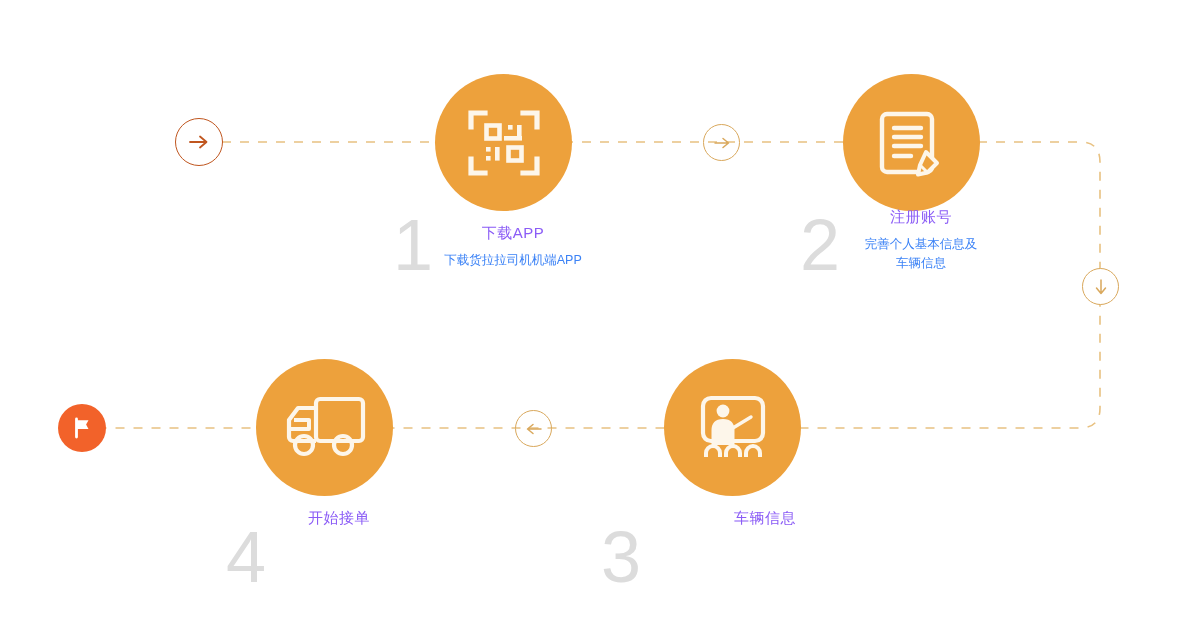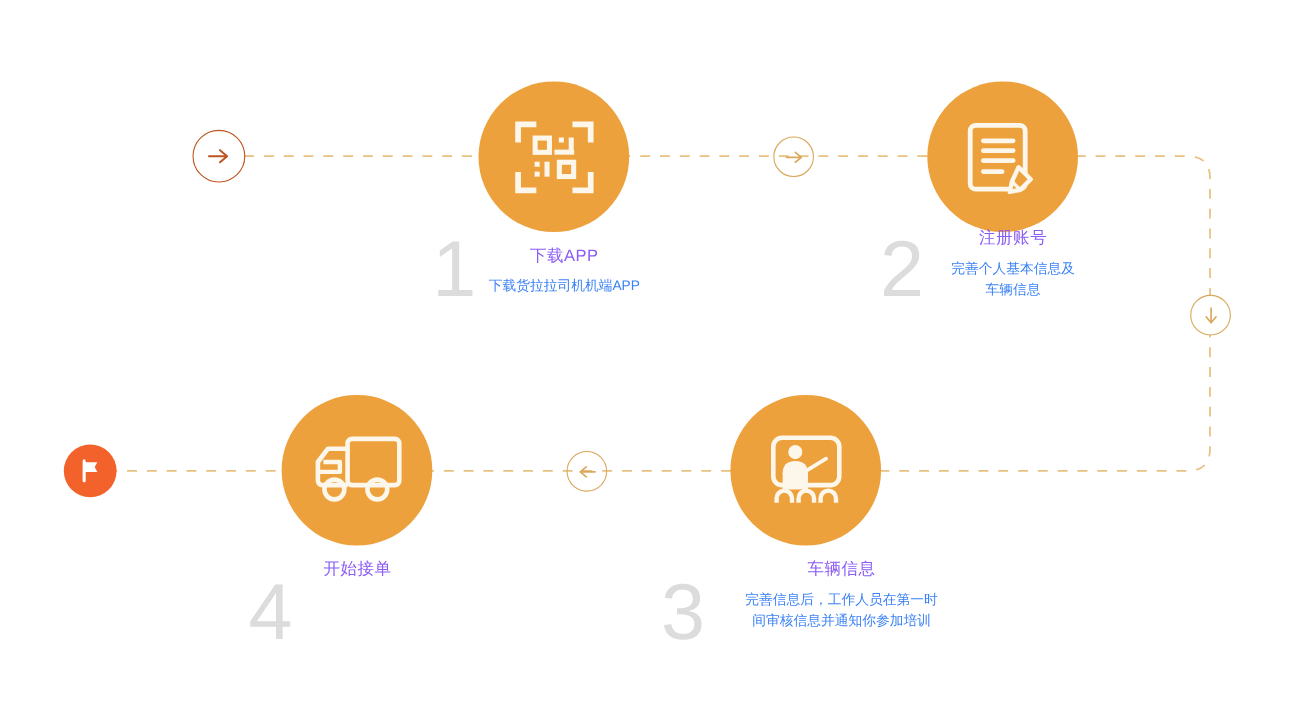--- a/index.html
+++ b/index.html
@@ -153,22 +153,20 @@
           <path d="M34 70 v-4 a7 7 0 0 1 14 0 v4"></path>
           <path d="M54 70 v-4 a7 7 0 0 1 14 0 v4"></path>
         </g>
       </svg>
     </div>
 
     <div class="bignum" style="left:601px;top:521px;">3</div>
 
     <div class="steptext" style="left:602px;top:509px;width:326px;">
       <div class="step-title">车辆信息</div>
-      <div class="step-desc">完善信息后，工作人员在第一时
-间审核信息并通知你参加培训</div>
     </div>
   </div>
 
   <div class="marker outline" style="left:515px;top:410px;width:37px;height:37px;border:1.4px solid #d9a85c;">
     <svg width="22" height="22" viewBox="0 0 22 22">
       <path d="M18 11 H5 M10 6.5 L4.5 11 L10 15.5" fill="none" stroke="#d9a85c" stroke-width="1.5" stroke-linecap="round" stroke-linejoin="round"></path>
     </svg>
   </div>
 
   <div class="node">
@@ -177,21 +175,21 @@
         <rect x="34" y="8" width="47" height="42" rx="4" ry="4" fill="none" stroke="#fdf6ea" stroke-width="4.2"></rect>
         <path d="M34 50 H11 a4 4 0 0 1 -4 -4 v-17 l9 -12 h18" fill="none" stroke="#fdf6ea" stroke-width="4.2" stroke-linejoin="round"></path>
         <path d="M12 29 h15 v9 h-19" fill="none" stroke="#fdf6ea" stroke-width="4" stroke-linejoin="round"></path>
         <circle cx="22" cy="54" r="9" fill="none" stroke="#fdf6ea" stroke-width="4.2"></circle>
         <circle cx="61" cy="54" r="9" fill="none" stroke="#fdf6ea" stroke-width="4.2"></circle>
       </svg>
     </div>
 
     <div class="bignum" style="left:226px;top:521px;">4</div>
 
-    <div class="steptext" style="left:214px;top:509px;width:222px;">
+    <div class="steptext" style="left:228px;top:509px;width:222px;">
       <div class="step-title">开始接单</div>
     </div>
   </div>
 
   <div class="marker filled" style="left:58px;top:404px;width:48px;height:48px;">
     <svg width="28" height="28" viewBox="0 0 28 28">
       <path d="M8.5 5 V23" stroke="#ffffff" stroke-width="2.8" stroke-linecap="round"></path>
       <path d="M8.5 6.2 h12 l-2.4 4.4 l2.4 4.4 h-12 z" fill="#ffffff"></path>
     </svg>
   </div>

